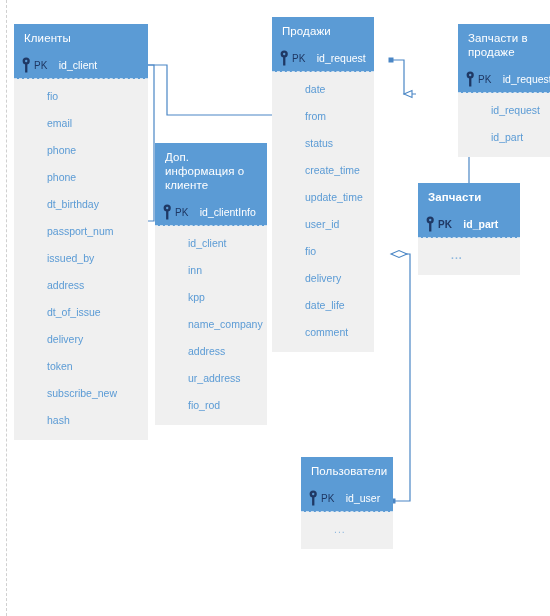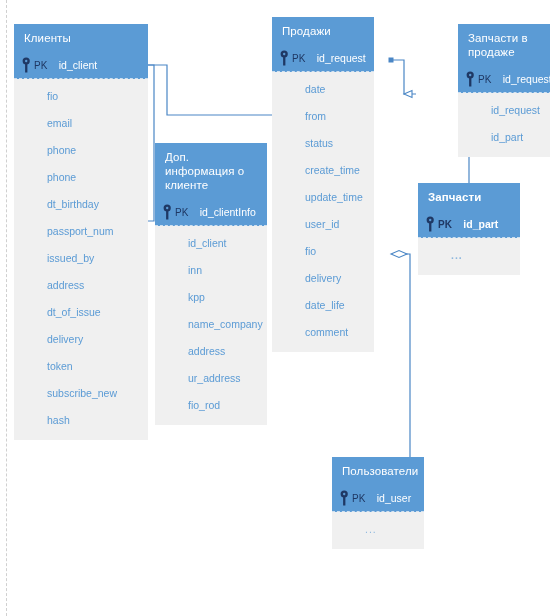--- a/index.html
+++ b/index.html
@@ -233,21 +233,21 @@
         <rect x="3.1" y="6.5" width="2.3" height="9" fill="#1f3864"></rect>
       </svg>
       <span class="pk-tag">PK</span>
       <span class="pk-name">id_part</span>
     </div>
     <div class="entity-body">
       <div class="field ellipsis">...</div>
     </div>
   </div>
 
-  <div class="entity" style="left:301px; top:457px; width:92px;margin-left:31px;">
+  <div class="entity" style="left:301px; top:457px; width:92px;">
     <div class="entity-title">Пользователи</div>
     <div class="entity-pk">
       <svg class="key-icon" viewBox="0 0 11 16">
         <circle cx="4.2" cy="4" r="3.6" fill="#1f3864"></circle>
         <circle cx="4.2" cy="4" r="1.2" fill="#5b9bd5"></circle>
         <rect x="3.1" y="6.5" width="2.3" height="9" fill="#1f3864"></rect>
       </svg>
       <span class="pk-tag">PK</span>
       <span class="pk-name">id_user</span>
     </div>

